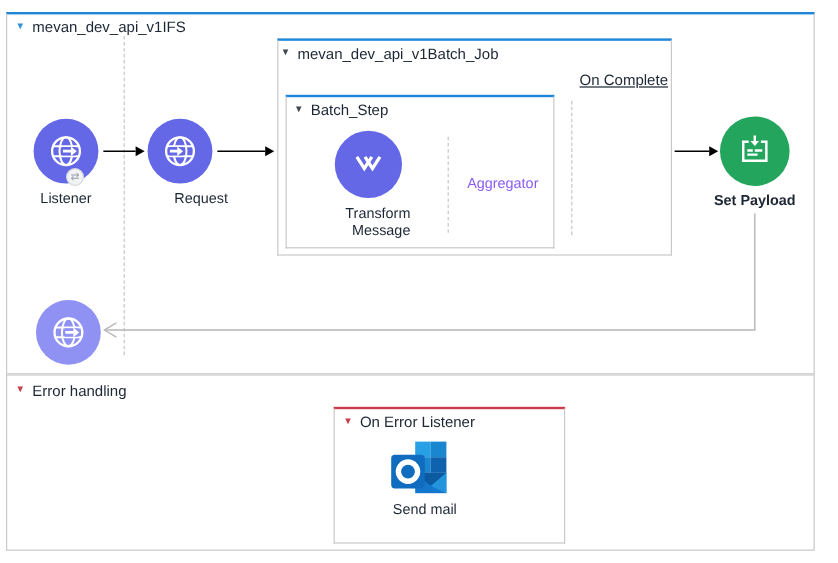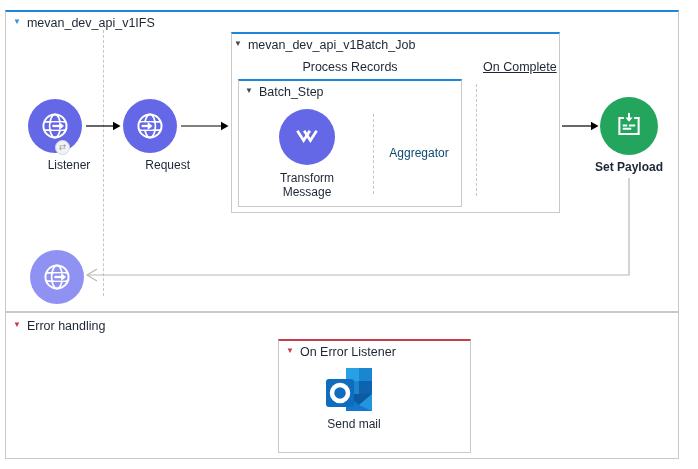--- a/index.html
+++ b/index.html
@@ -18,21 +18,21 @@
   .section-label{position:absolute;font-size:12.5px;text-align:center;white-space:nowrap;}
 
   .dashed-v{position:absolute;width:0;border-left:1px dashed #c6c6c6;}
 
   .node{position:absolute;border-radius:50%;display:flex;align-items:center;justify-content:center;}
   .node.purple{background:#6468e6;color:#6468e6;}
   .node.ghost{background:#8f92f2;color:#8f92f2;}
   .node.green{background:#23a55e;color:#23a55e;}
 
   .node-label{position:absolute;font-size:12px;line-height:14px;text-align:center;color:#1d2634;}
-  .muted{color:#0c4a6e;}
+  .muted{color:#8b5cf6;}
 
   .badge{
     position:absolute;width:15px;height:15px;border-radius:50%;
     background:#f2f3f5;border:1px solid #d5d8db;box-sizing:border-box;
     font-size:9px;line-height:13px;text-align:center;color:#9aa0ab;
   }
   .conn{position:absolute;}
 </style>
 </head>
 <body>
@@ -45,52 +45,51 @@
     <span>mevan_dev_api_v1IFS</span>
   </div>
 
   <div class="dashed-v" style="left:103px;top:30px;height:266px;"></div>
 
   <div class="box blue-top" style="left:231px;top:32px;width:329px;height:181px;"></div>
   <div class="hdr" style="left:234px;top:38px;">
     <span class="tri dark">▼</span>
     <span>mevan_dev_api_v1Batch_Job</span>
   </div>
-  <div class="section-label" style="left:280px;top:60px;width:140px;">Process Records</div>
   <div class="section-label" style="left:483px;top:60px;width:72px;text-decoration:underline;">On Complete</div>
   <div class="dashed-v" style="left:476px;top:84px;height:112px;"></div>
 
   <div class="box blue-top" style="left:238px;top:79px;width:224px;height:128px;"></div>
   <div class="hdr" style="left:245px;top:85px;">
     <span class="tri dark">▼</span>
     <span>Batch_Step</span>
   </div>
   <div class="dashed-v" style="left:373px;top:114px;height:80px;"></div>
   <div class="node-label muted" style="left:384px;top:146px;width:70px;">Aggregator</div>
 
   <div class="node purple" style="left:279px;top:109px;width:56px;height:56px;">
     <svg width="34" height="34" viewBox="0 0 30 30">
       <path d="M6.5 9.5 L12 18 L17.5 9.5" fill="none" stroke="#ffffff" stroke-width="2.4"></path>
       <path d="M12.5 9.5 L18 18 L23.5 9.5" fill="none" stroke="#ffffff" stroke-width="2.4"></path>
     </svg>
   </div>
-  <div class="node-label" style="left:272px;top:171px;width:70px;">Transform Message</div>
+  <div class="node-label" style="left:272px;top:171px;width:70px;text-align:right;">Transform Message</div>
 
   <div class="node purple" style="left:28px;top:99px;width:54px;height:54px;">
     <svg width="36" height="36" viewBox="0 0 28 28">
       <circle cx="14" cy="14" r="9" fill="none" stroke="#ffffff" stroke-width="1.5"></circle>
       <ellipse cx="14" cy="14" rx="4.2" ry="9" fill="none" stroke="#ffffff" stroke-width="1.3"></ellipse>
       <path d="M5.6 10.8 H22.4 M5.6 17.2 H22.4" fill="none" stroke="#ffffff" stroke-width="1.3"></path>
       <path d="M11.5 14 H20.5" stroke="currentColor" stroke-width="5.5"></path>
       <path d="M12 14 H17.5" stroke="#ffffff" stroke-width="1.8"></path>
       <path d="M17.2 10.9 L21 14 L17.2 17.1 Z" fill="#ffffff"></path>
     </svg>
   </div>
   <div class="badge" style="left:55px;top:140px;">⇄</div>
-  <div class="node-label" style="left:29px;top:158px;width:80px;">Listener</div>
+  <div class="node-label" style="left:15px;top:158px;width:80px;">Listener</div>
 
   <div class="node purple" style="left:123px;top:99px;width:54px;height:54px;">
     <svg width="36" height="36" viewBox="0 0 28 28">
       <circle cx="14" cy="14" r="9" fill="none" stroke="#ffffff" stroke-width="1.5"></circle>
       <ellipse cx="14" cy="14" rx="4.2" ry="9" fill="none" stroke="#ffffff" stroke-width="1.3"></ellipse>
       <path d="M5.6 10.8 H22.4 M5.6 17.2 H22.4" fill="none" stroke="#ffffff" stroke-width="1.3"></path>
       <path d="M7 14 H16" stroke="currentColor" stroke-width="5.5"></path>
       <path d="M7.5 14 H12.5" stroke="#ffffff" stroke-width="1.8"></path>
       <path d="M12.2 10.9 L16 14 L12.2 17.1 Z" fill="#ffffff"></path>
     </svg>

